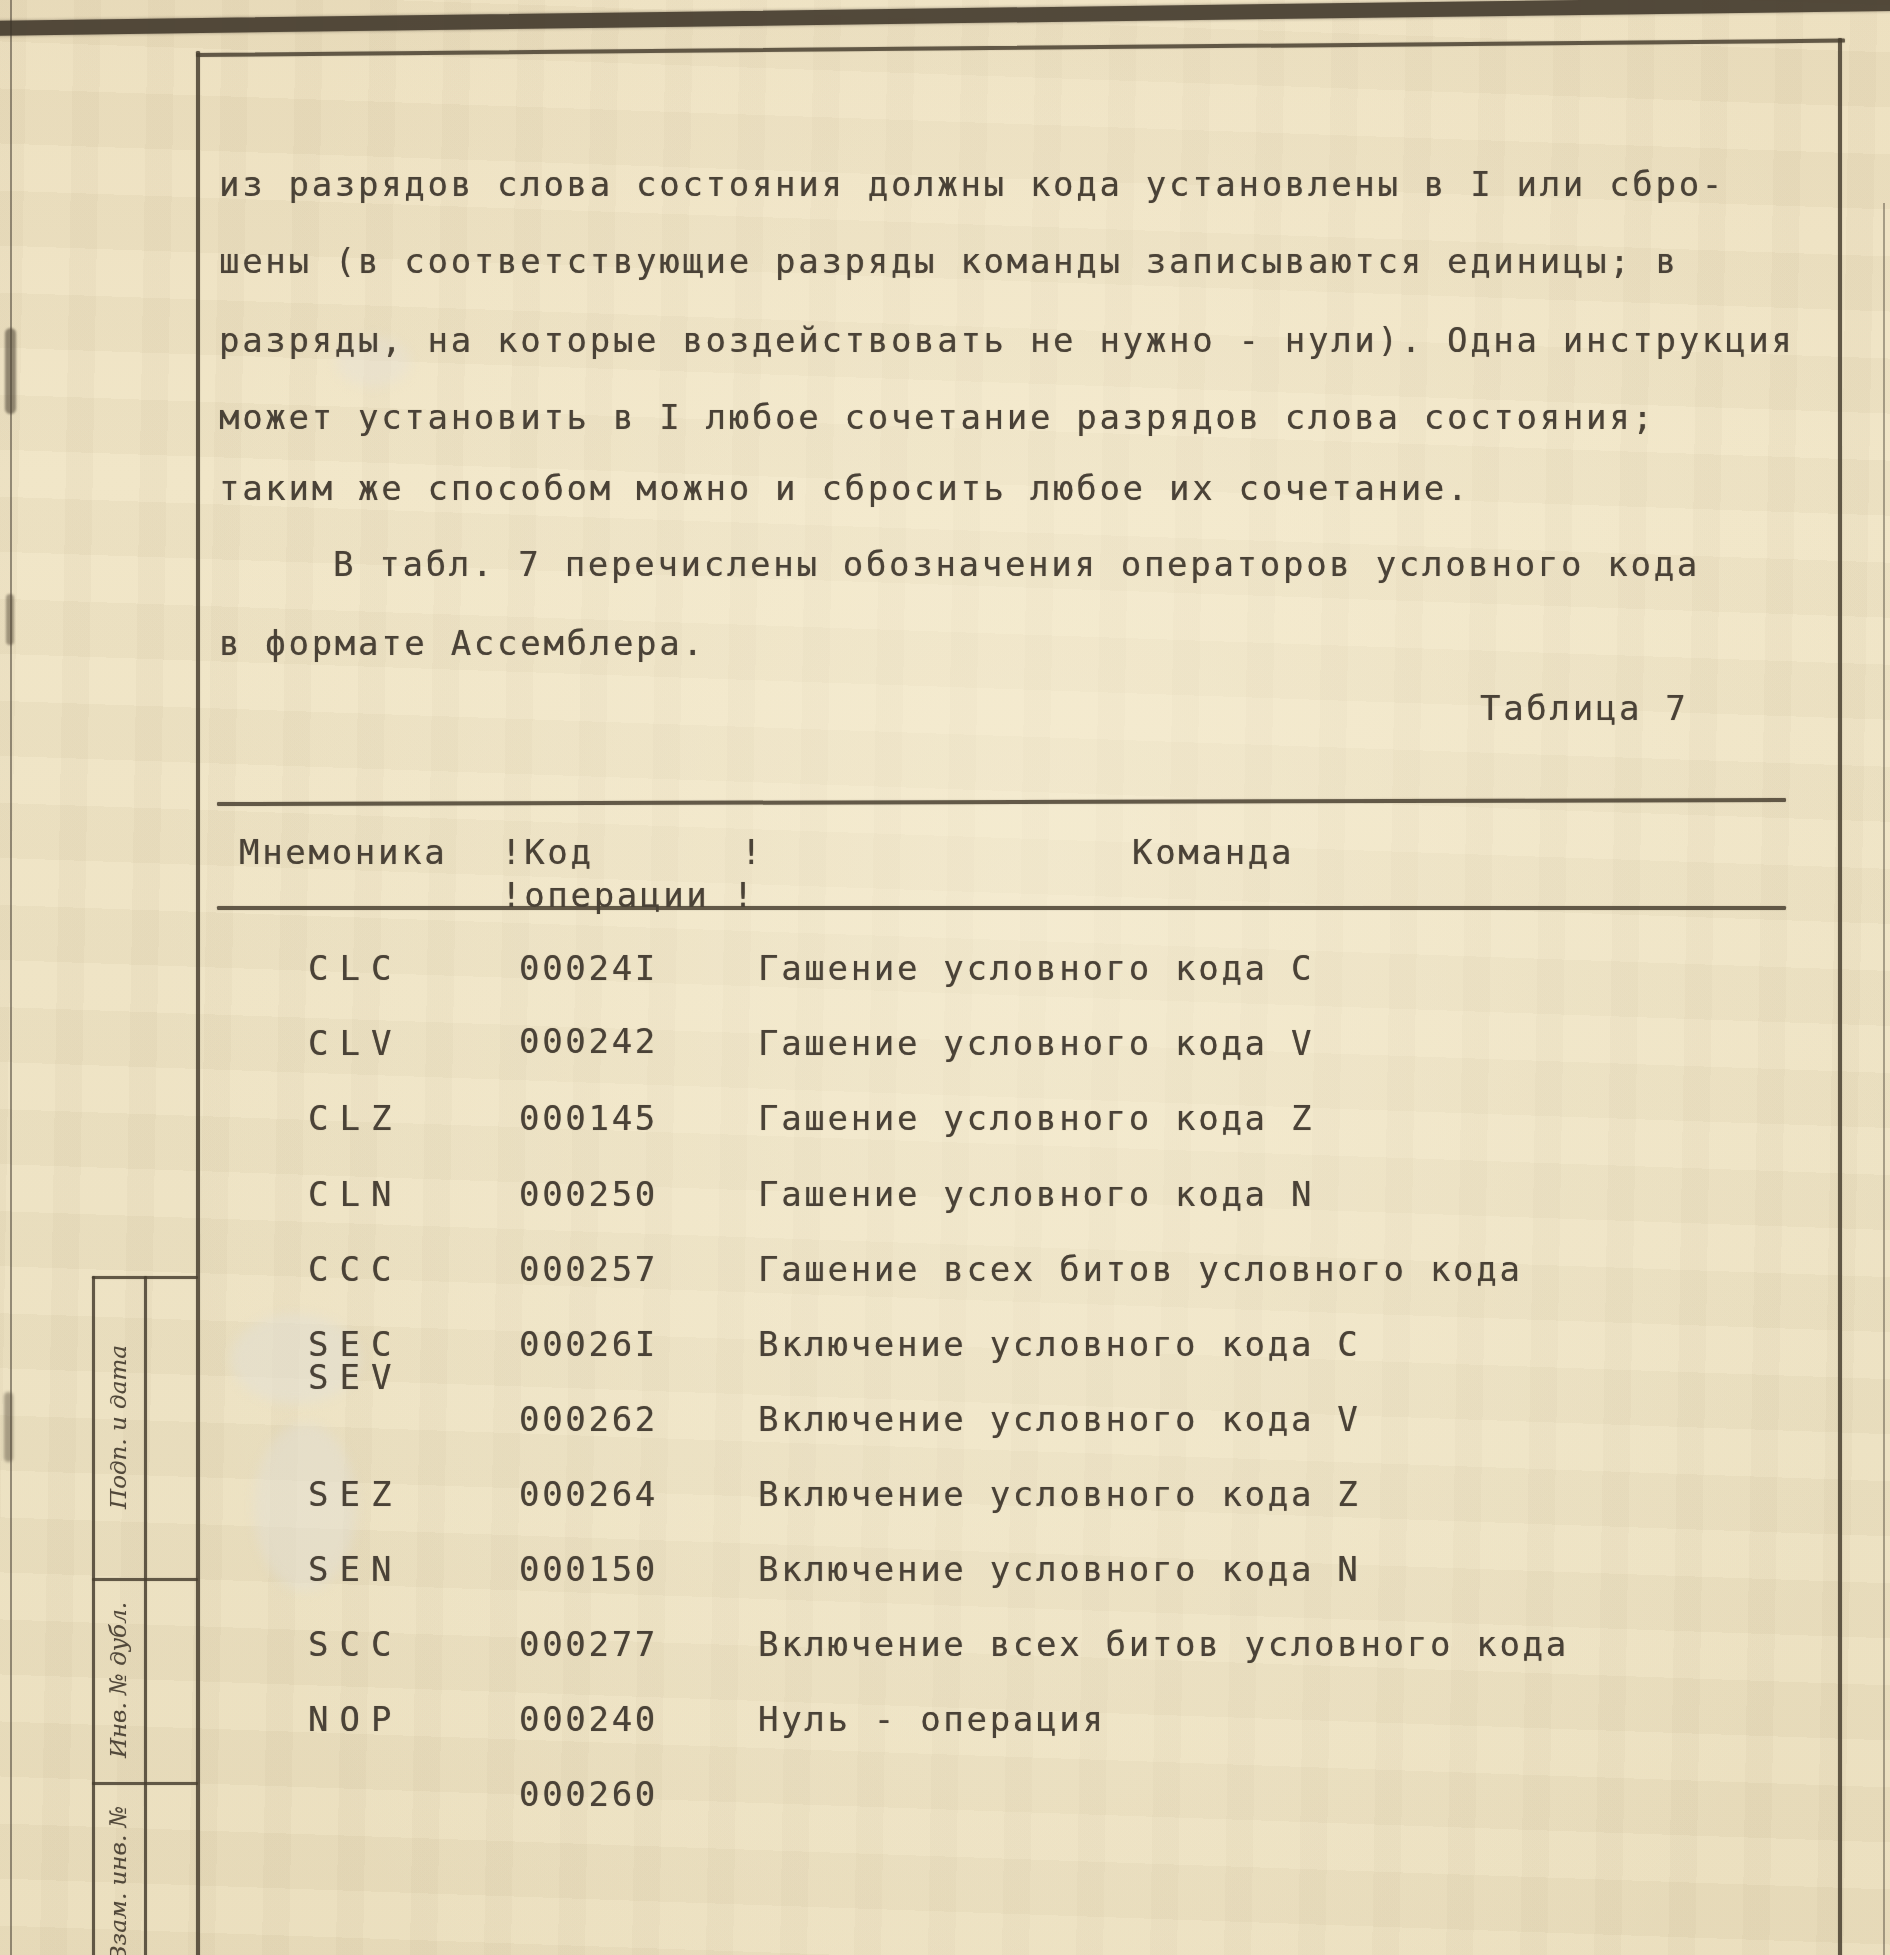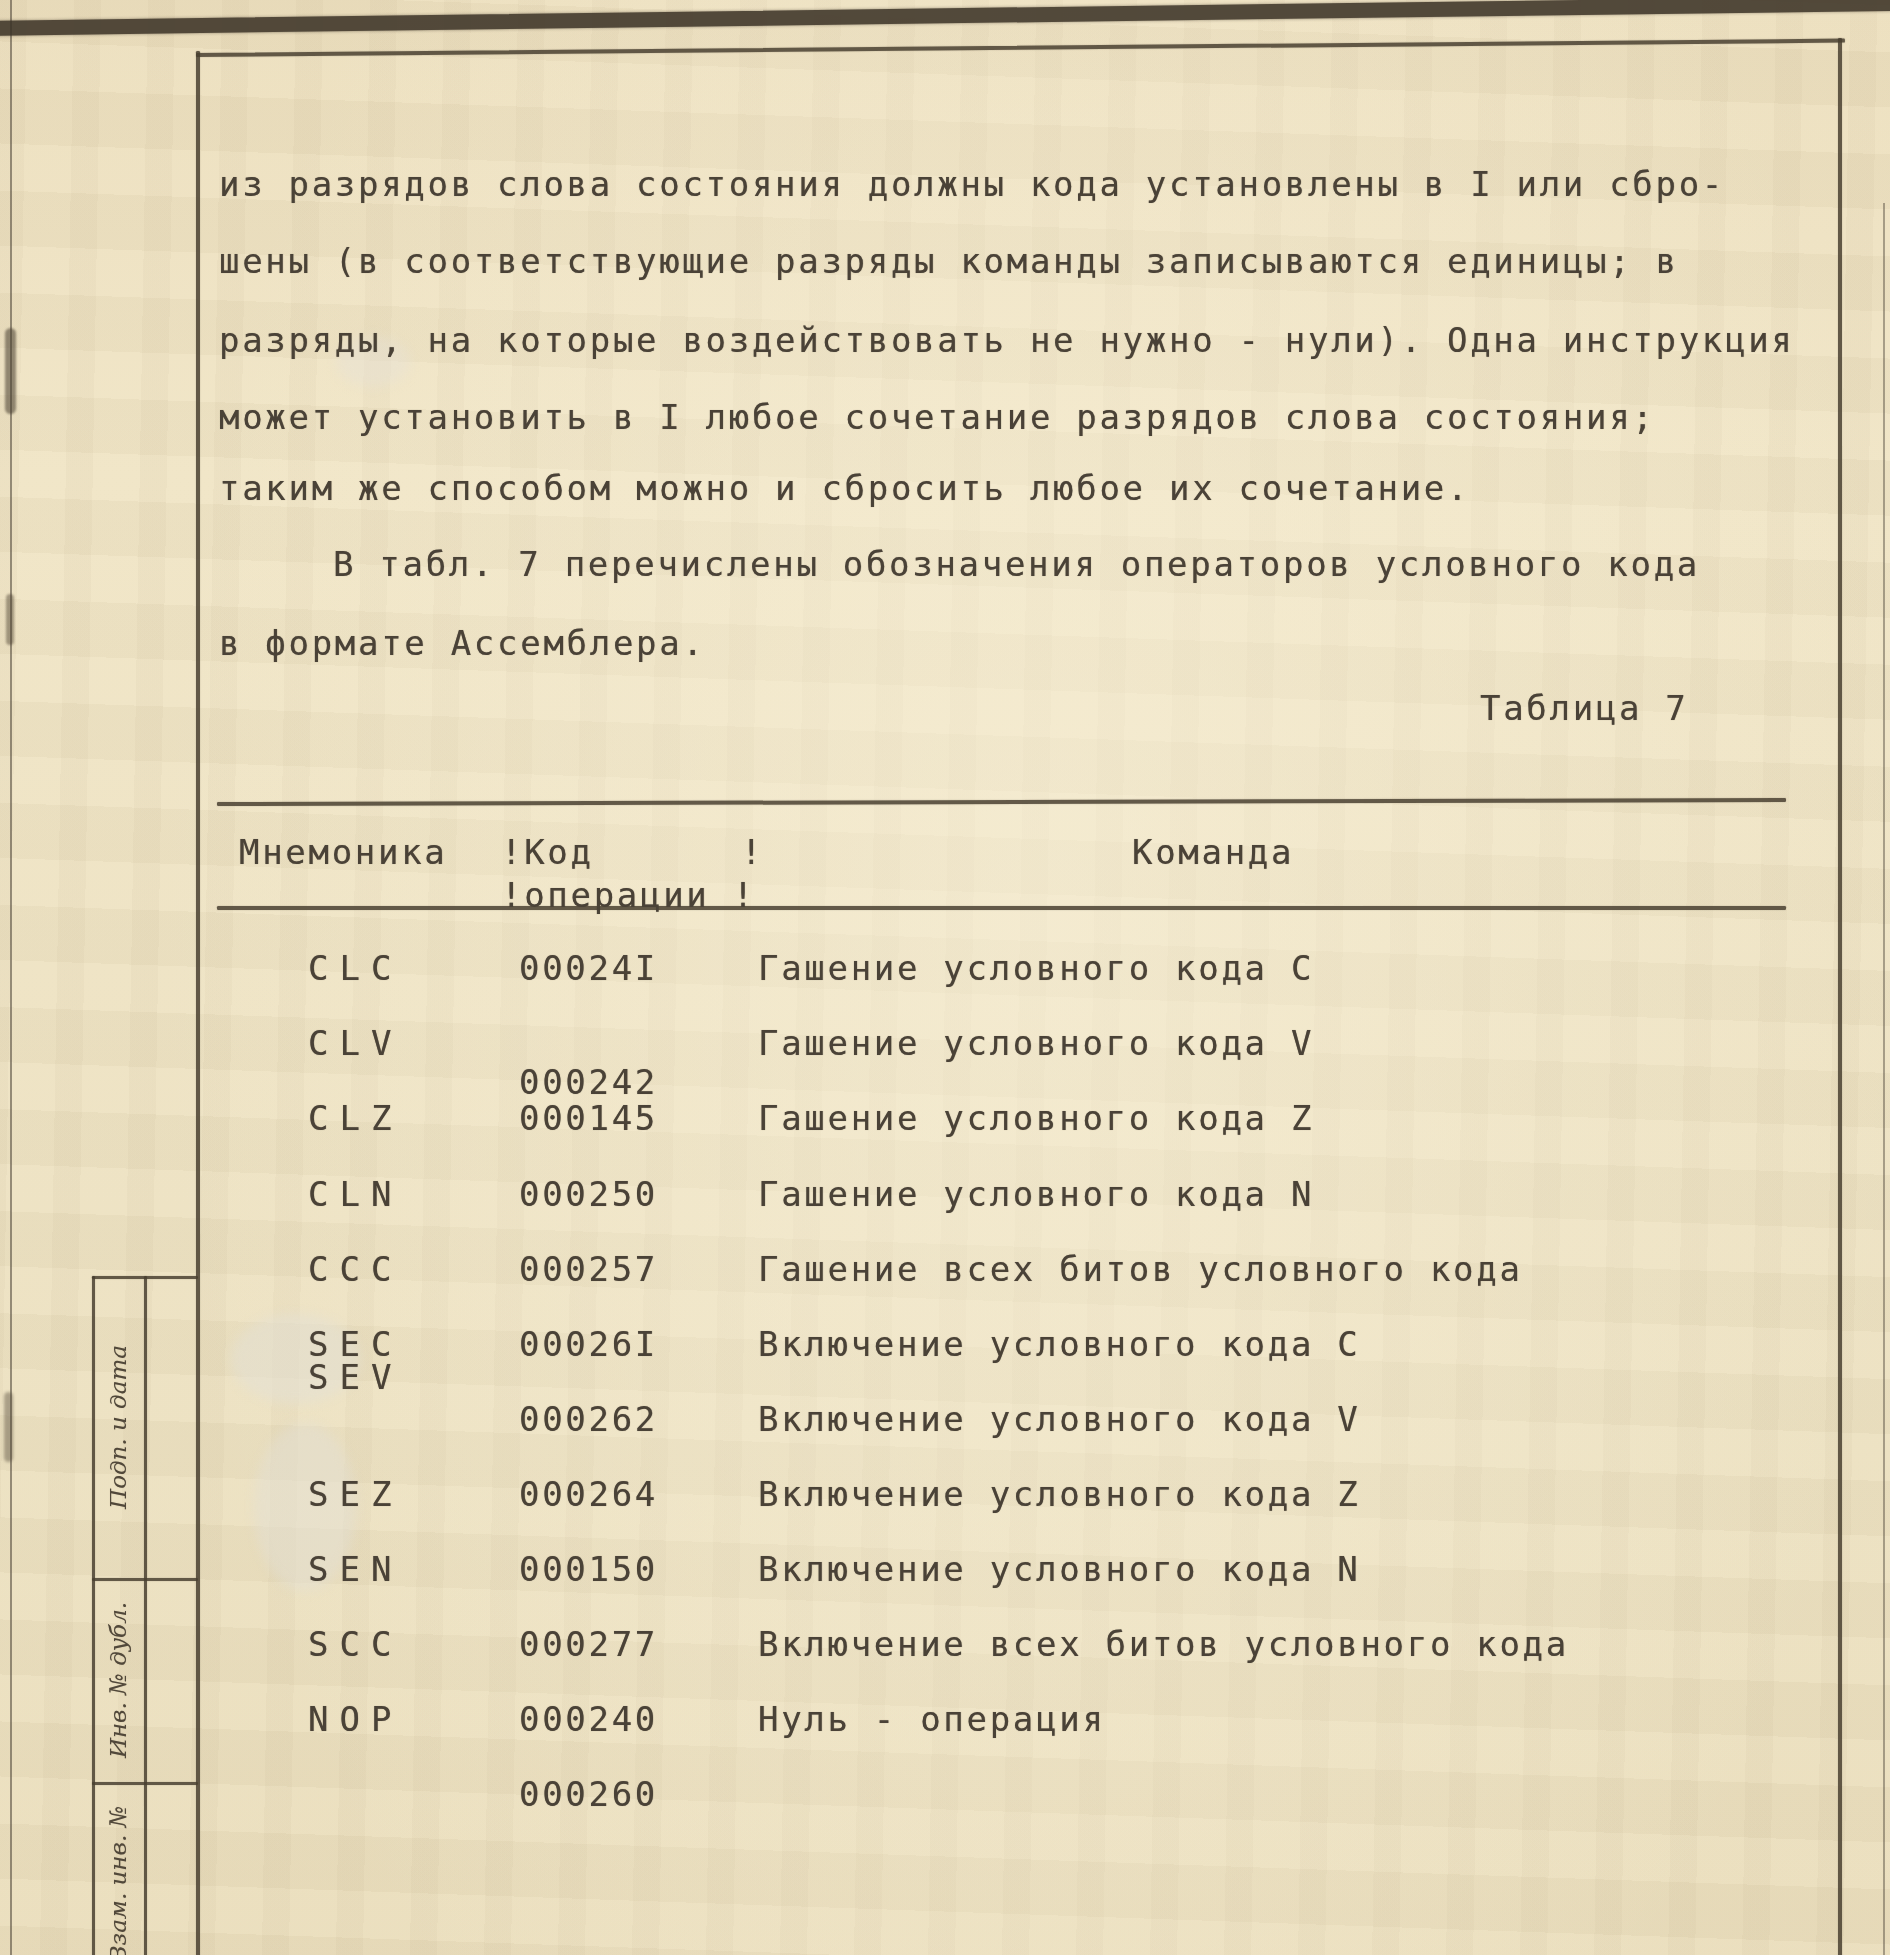--- a/index.html
+++ b/index.html
@@ -73,21 +73,21 @@
   <div class="typed" style="left:501px; top:832px;">!Код</div>
   <div class="typed" style="left:741px; top:832px;">!</div>
   <div class="typed" style="left:501px; top:875px;">!операции !</div>
   <div class="typed" style="left:1132px; top:832px;">Команда</div>
 
   <div class="typed cell-m" style="top:948px;">CLC</div>
   <div class="typed cell-c" style="top:948px;">00024I</div>
   <div class="typed cell-d" style="top:948px;">Гашение условного кода C</div>
 
   <div class="typed cell-m" style="top:1023px;">CLV</div>
-  <div class="typed cell-c" style="top:1062px;">000242</div>
+  <div class="typed cell-c" style="top:1021px;">000242</div>
   <div class="typed cell-d" style="top:1023px;">Гашение условного кода V</div>
 
   <div class="typed cell-m" style="top:1098px;">CLZ</div>
   <div class="typed cell-c" style="top:1098px;">000145</div>
   <div class="typed cell-d" style="top:1098px;">Гашение условного кода Z</div>
 
   <div class="typed cell-m" style="top:1174px;">CLN</div>
   <div class="typed cell-c" style="top:1174px;">000250</div>
   <div class="typed cell-d" style="top:1174px;">Гашение условного кода N</div>
 

